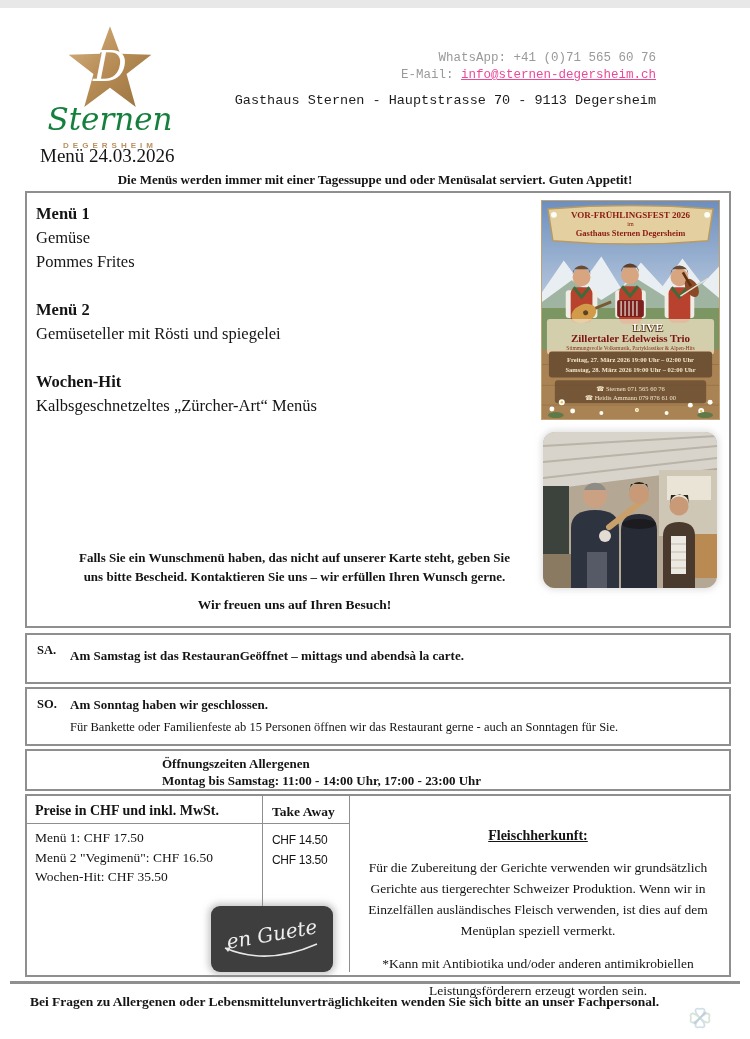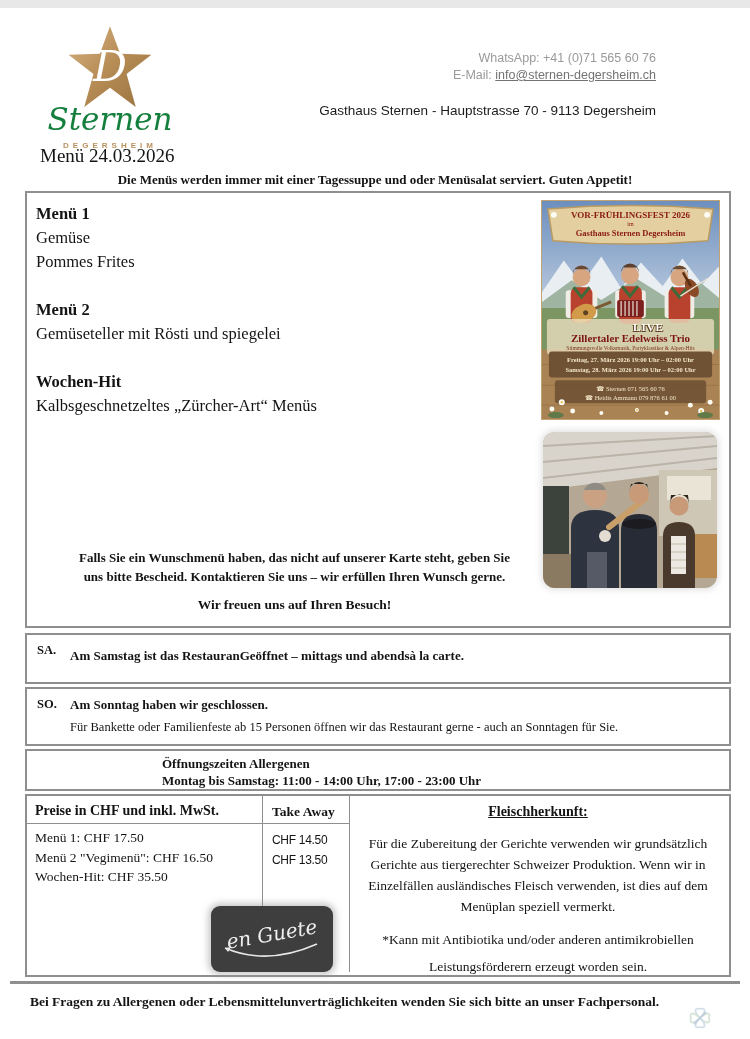--- a/index.html
+++ b/index.html
@@ -9,24 +9,24 @@
   .top-strip { position:absolute; left:0; top:0; width:750px; height:8px; background:#e8e8e8; }
 
   
   .logo { position:absolute; left:42px; top:24px; width:136px; text-align:center; }
   .logo-star { display:block; margin:0 auto; width:92px; height:88px; }
   .logo-name { font-family:"DejaVu Serif", serif; font-style:italic; font-size:31px;
                color:#15803d; line-height:1; margin-top:-8px; }
   .logo-town { font-family:"Liberation Sans", sans-serif; font-size:8px; letter-spacing:4px;
                color:#bb9260; font-weight:bold; margin-top:6px; }
   .contact { position:absolute; right:94px; top:50px; text-align:right;
-             font-family:Liberation Sans, sans-serif; }
+             font-family:Liberation Mono, monospace; }
   .contact-muted { font-size:12.5px; color:#9a9a9a; line-height:17px; }
-  .contact-link  { color:#737373; text-decoration:underline; }
-  .contact-addr  { font-size:13.5px; color:#1c1c1c; margin-top:19px; }
+  .contact-link  { color:#ec4899; text-decoration:underline; }
+  .contact-addr  { font-size:13.5px; color:#1c1c1c; margin-top:9px; }
 
   .doc-title { position:absolute; left:40px; top:145px; font-size:19px; }
   .doc-sub   { position:absolute; left:0; top:172px; width:750px; text-align:center;
                font-weight:bold; font-size:13px; }
 
   
   .box { position:absolute; left:25px; width:706px; border:2px solid #8f8f8f; background:#fff; }
   .box-menu   { top:191px; height:437px; }
   .box-sa     { top:633px; height:51px; }
   .box-so     { top:687px; height:59px; }
@@ -85,21 +85,21 @@
   .takeaway-rows { position:absolute; left:245px; top:35px; font-family:"Liberation Sans", sans-serif;
                    font-size:12px; letter-spacing:-0.3px; line-height:19.5px; }
   .stamp { position:absolute; left:184px; top:110px; width:122px; height:66px; border-radius:9px;
            background:#3e3e3e; box-shadow:0 0 6px 3px rgba(150,150,150,.5);
            display:flex; align-items:center; justify-content:center; }
   .stamp-text { color:#efefef; font-family:"DejaVu Serif", serif; font-style:italic;
                 font-size:20px; transform:rotate(-10deg); margin-top:-10px; }
   .stamp svg.swoosh { position:absolute; left:8px; bottom:6px; width:104px; height:26px; }
 
   .fh-col   { position:absolute; left:330px; top:0; width:362px; text-align:center; }
-  .fh-title { margin-top:8px; font-weight:bold; font-size:14px; text-decoration:underline; }
+  .fh-title { margin-top:32px; font-weight:bold; font-size:14px; text-decoration:underline; }
   .fh-body  { margin-top:13px; font-size:13.5px; line-height:21px; }
   .fh-note1 { margin-top:15px; font-size:13.5px; }
   .fh-note2 { margin-top:11px; font-size:13.5px; }
 
   
   .footer-rule { position:absolute; left:10px; top:981px; width:730px; height:3px; background:#8f8f8f; }
   .footer-text { position:absolute; left:30px; top:994px; font-weight:bold; font-size:13.5px; }
   .watermark { position:absolute; left:686px; top:1004px; width:28px; height:28px; opacity:.55; }
 </style>
 </head>

